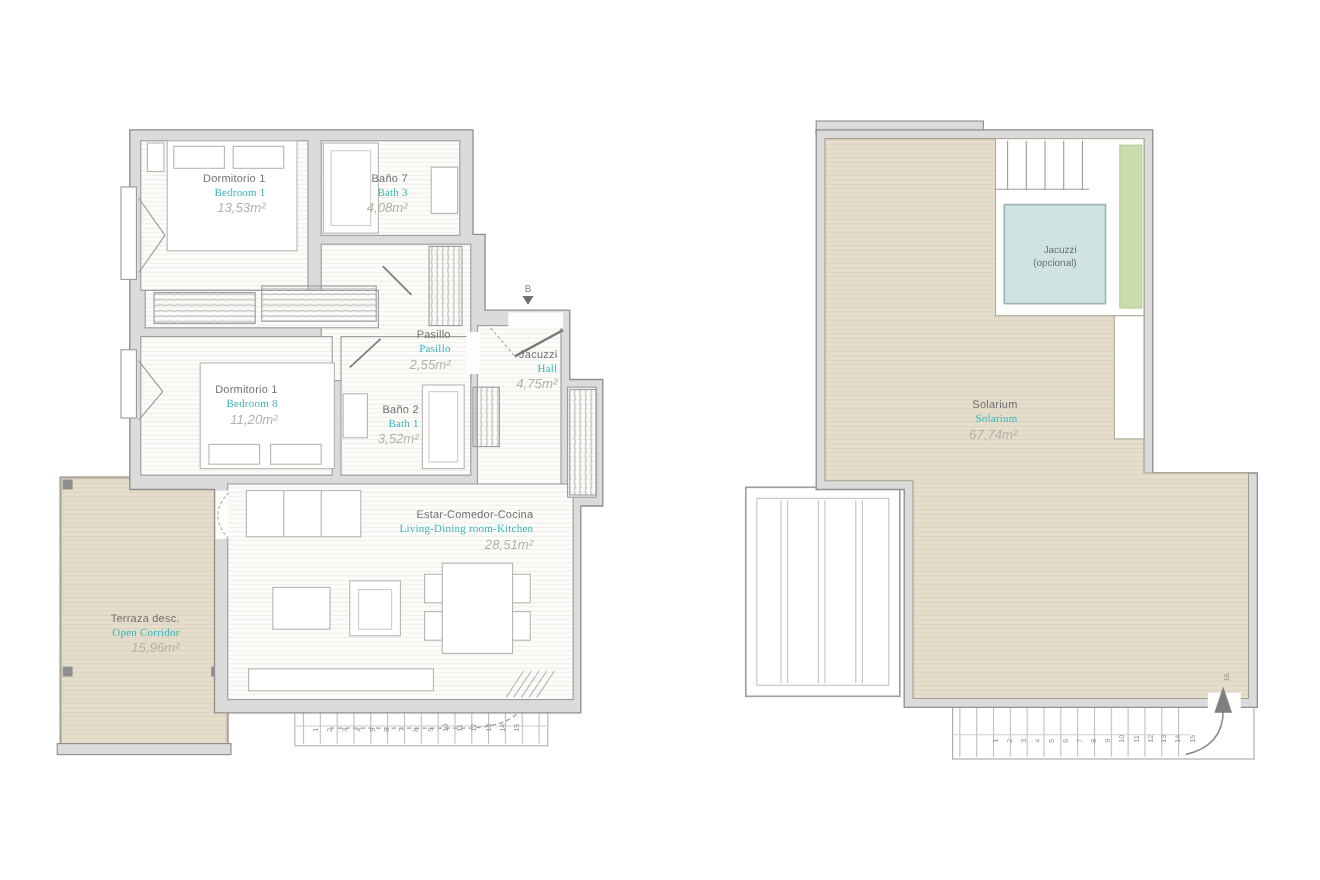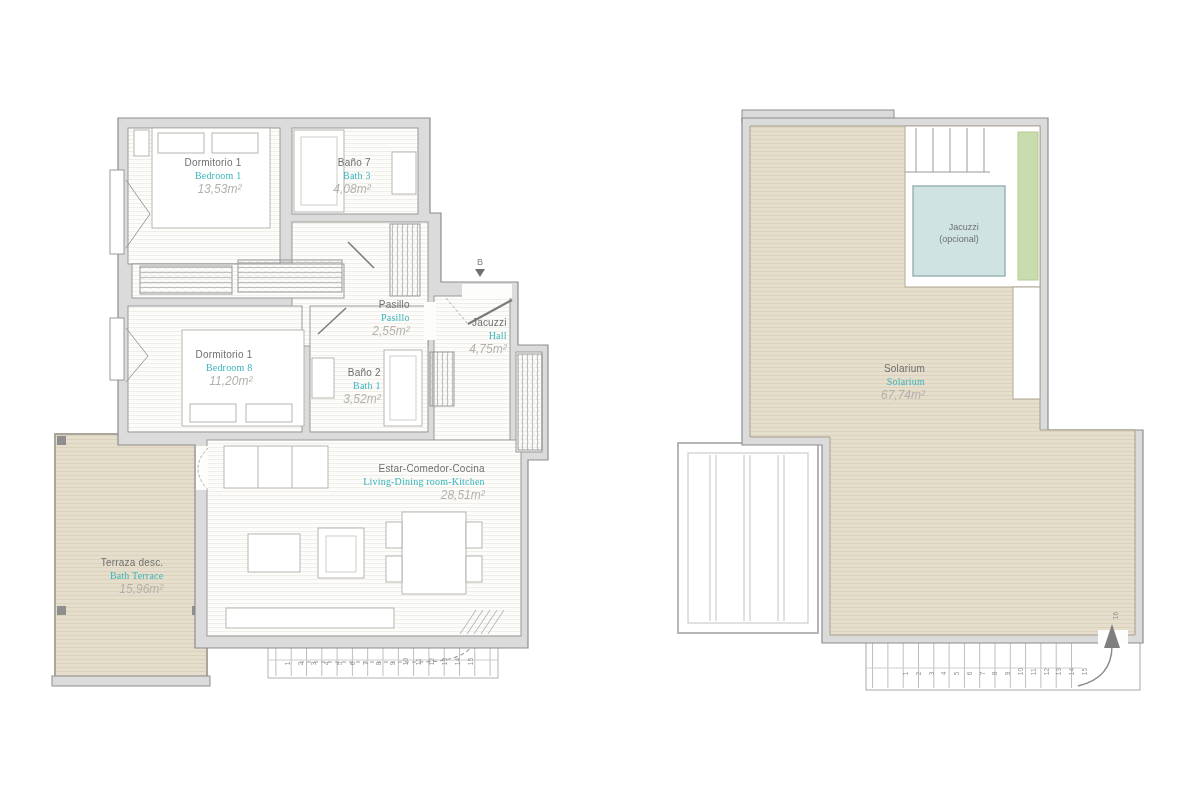--- a/index.html
+++ b/index.html
@@ -204,21 +204,21 @@
   <span class="en">Bath 1</span>
   <span class="ar">3,52m²</span>
 </div>
 <div class="rlabel" style="left:424px;top:462px;">
   <span class="es">Estar-Comedor-Cocina</span>
   <span class="en">Living-Dining room-Kitchen</span>
   <span class="ar">28,51m²</span>
 </div>
 <div class="rlabel" style="left:132px;top:538px;margin-top:18px;">
   <span class="es">Terraza desc.</span>
-  <span class="en">Bath Terrace</span>
+  <span class="en">Open Corridor</span>
   <span class="ar">15,96m²</span>
 </div>
 <div class="rlabel" style="left:903px;top:362px;">
   <span class="es">Solarium</span>
   <span class="en">Solarium</span>
   <span class="ar">67,74m²</span>
 </div>
 <div class="rlabel" style="left:959px;top:222px;">
   <span class="jz">Jacuzzi</span>
   <span class="jz">(opcional)</span>

